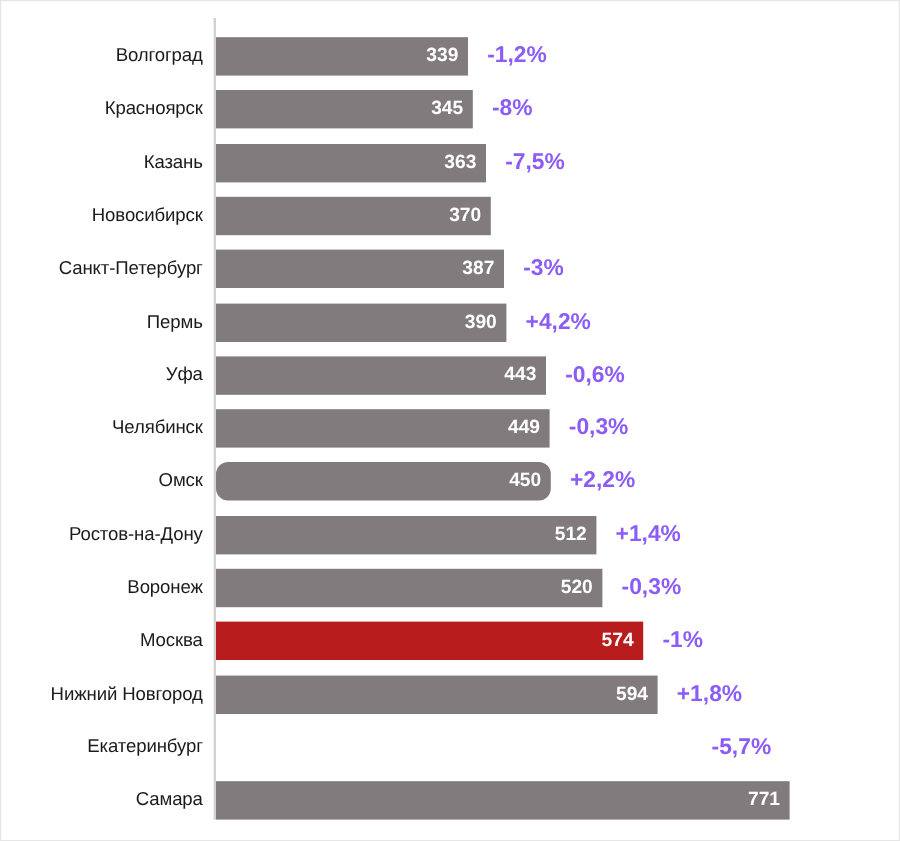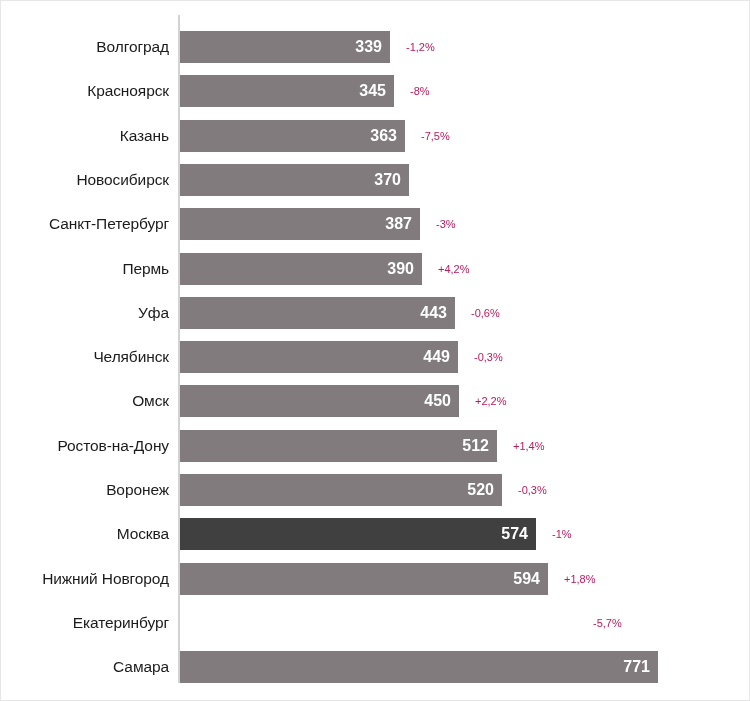--- a/index.html
+++ b/index.html
@@ -54,41 +54,41 @@
     letter-spacing: -0.1px;
   }
   .bar {
     position: absolute;
     left: 179px;
     top: 0;
     height: 32px;
     background: #817b7e;
   }
   .bar.highlight {
-    background: #404040;
+    background: #b91c1c;
   }
   .bar-value {
     position: absolute;
     right: 8px;
     top: 0;
     height: 32px;
     line-height: 32px;
     font-size: 16px;
     font-weight: bold;
     color: #ffffff;
     white-space: nowrap;
   }
   .delta-label {
     position: absolute;
     top: 0;
     height: 32px;
     line-height: 32px;
-    font-size: 11px;
-    font-weight: normal;
-    color: #be185d;
+    font-size: 19px;
+    font-weight: bold;
+    color: #8b5cf6;
     white-space: nowrap;
   }
 </style>
 </head>
 <body>
 
 <div id="chart-root">
   <div id="plot-area">
     <div id="axis-line"></div>
     <div id="rows-container">
@@ -142,21 +142,21 @@
         </div>
         <div class="bar-row" style="top: 340px;">
           <div class="cat-label">Челябинск</div>
           <div class="bar" style="width: 278px;">
             <span class="bar-value">449</span>
           </div>
           <div class="delta-label" style="left: 473px;">-0,3%</div>
         </div>
         <div class="bar-row" style="top: 384px;">
           <div class="cat-label">Омск</div>
-          <div class="bar" style="width: 279px;">
+          <div class="bar" style="width: 279px; border-radius: 10px;">
             <span class="bar-value">450</span>
           </div>
           <div class="delta-label" style="left: 474px;">+2,2%</div>
         </div>
         <div class="bar-row" style="top: 429px;">
           <div class="cat-label">Ростов-на-Дону</div>
           <div class="bar" style="width: 317px;">
             <span class="bar-value">512</span>
           </div>
           <div class="delta-label" style="left: 512px;">+1,4%</div>

